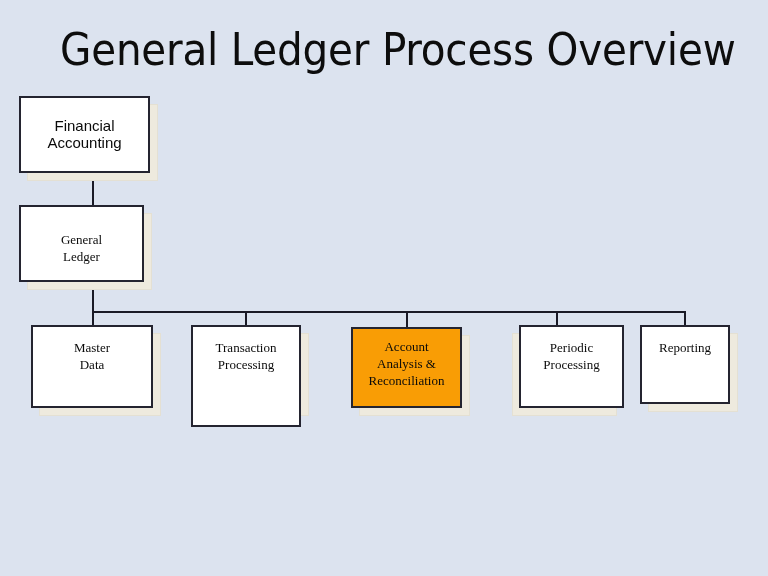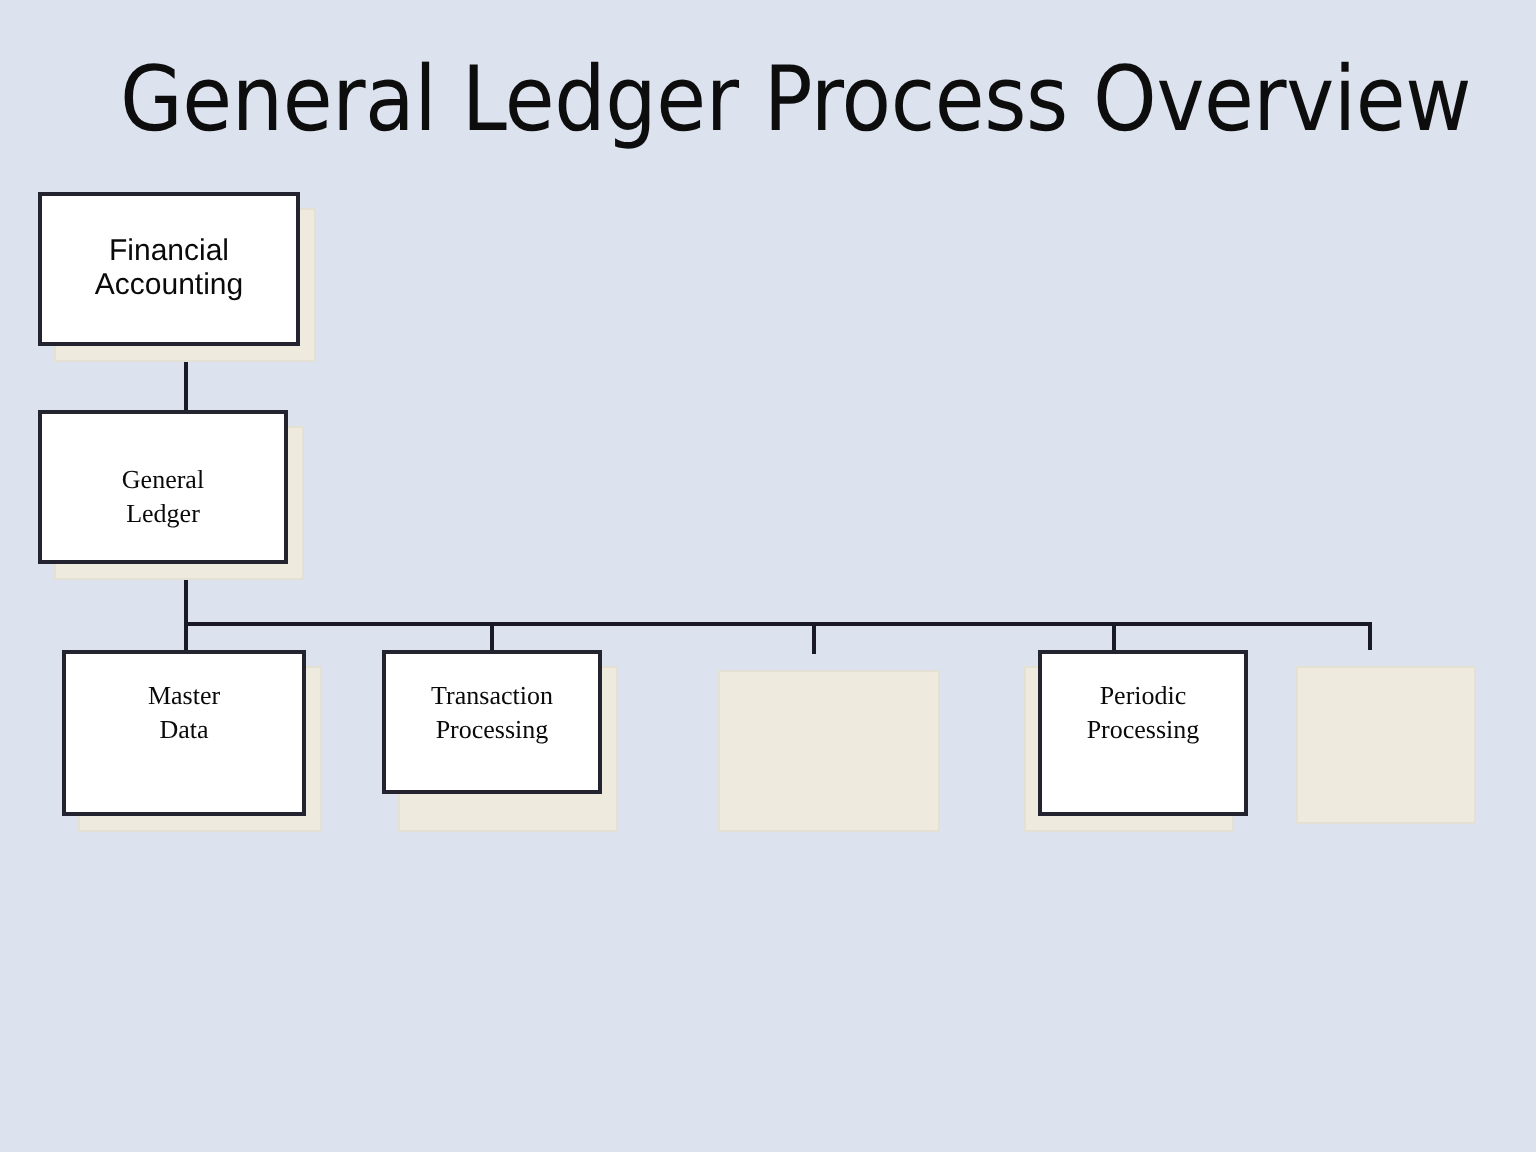--- a/index.html
+++ b/index.html
@@ -85,21 +85,21 @@
   #node-general-ledger {
     left: 19px; top: 205px; width: 125px; height: 77px;
   }
   #node-general-ledger .node-label { padding-top: 24px; }
   #shadow-general-ledger { left: 27px; top: 213px; width: 125px; height: 77px; }
 
   
   #node-master-data     { left: 31px;  top: 325px; width: 122px; height: 83px; }
   #shadow-master-data   { left: 39px;  top: 333px; width: 122px; height: 83px; }
 
-  #node-transaction-processing   { left: 191px; top: 325px; width: 110px; height: 72px; }
+  #node-transaction-processing   { left: 191px; top: 325px; width: 110px; height: 102px; }
   #shadow-transaction-processing { left: 199px; top: 333px; width: 110px; height: 83px; }
 
   #node-account-analysis {
     left: 351px; top: 327px; width: 111px; height: 81px;
     background: #f99d05;
   }
   #node-account-analysis .node-label { padding-top: 9px; }
   #shadow-account-analysis { left: 359px; top: 335px; width: 111px; height: 81px; }
 
   #node-periodic-processing   { left: 504px; top: 325px; width: 105px; height: 83px; margin-left: 15px; }
@@ -148,20 +148,28 @@
   <div class="node" id="node-master-data">
     <span class="node-label">Master
 Data</span>
   </div>
 
   <div class="node" id="node-transaction-processing">
     <span class="node-label">Transaction
 Processing</span>
   </div>
 
+  <div class="node" id="node-account-analysis">
+    <span class="node-label">Account
+Analysis &amp;
+Reconciliation</span>
+  </div>
 
   <div class="node" id="node-periodic-processing">
     <span class="node-label">Periodic
 Processing</span>
   </div>
 
+  <div class="node" id="node-reporting">
+    <span class="node-label">Reporting</span>
+  </div>
 
 </div>
 
 </body></html>

